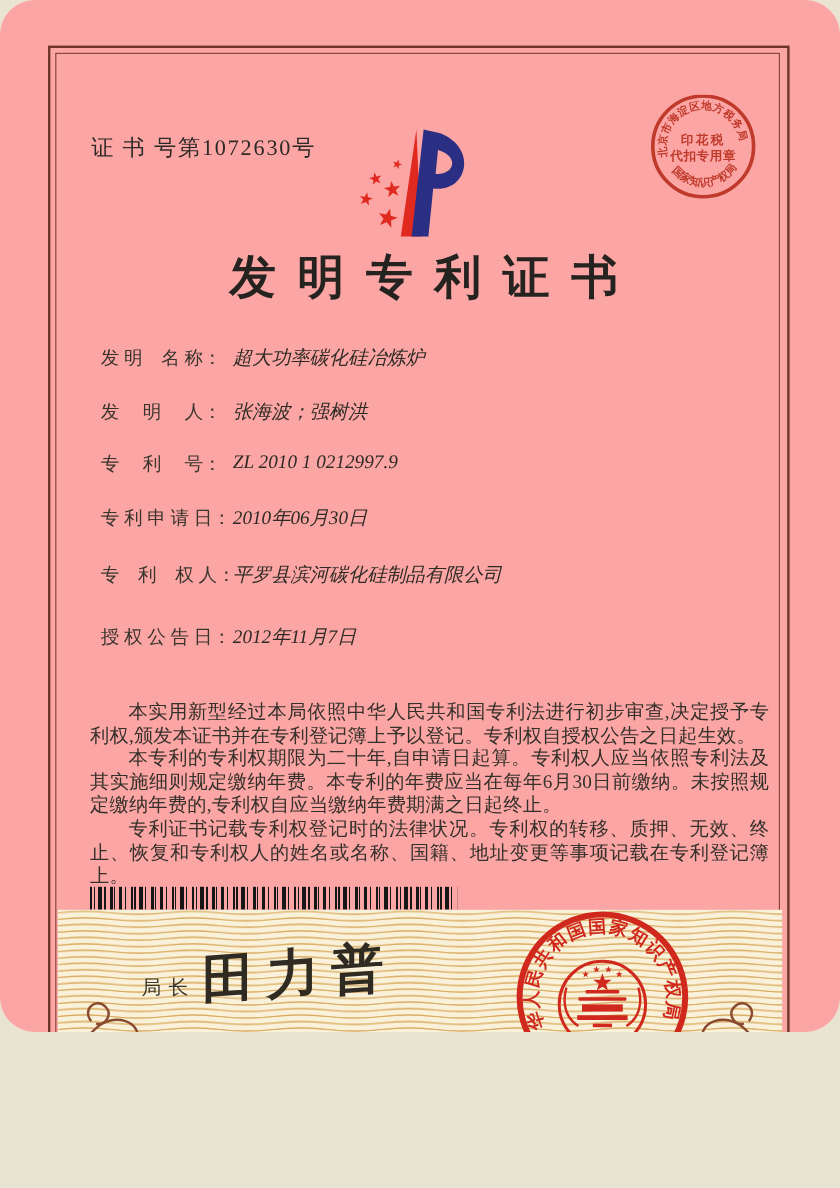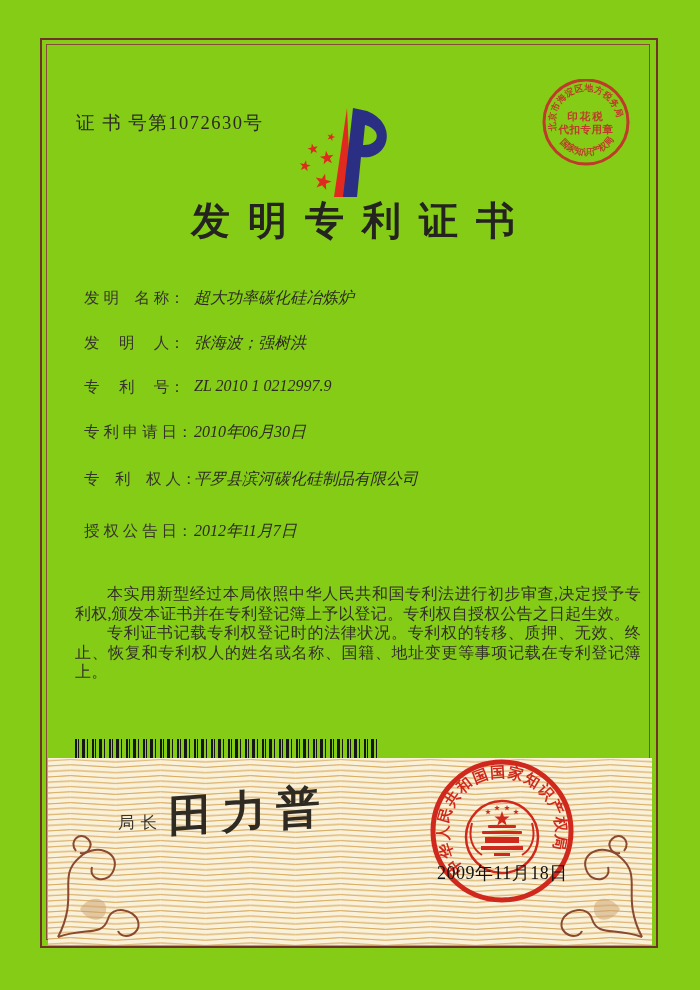--- a/index.html
+++ b/index.html
@@ -1,27 +1,27 @@
 <!DOCTYPE html>
 <html><head>
 <meta charset="utf-8">
 <style>
   html,body{margin:0;padding:0;background:#e9e4d2;}
   .page{
-    position:relative;width:700px;height:990px;margin:0 auto;
-    background:#84cc16;overflow:hidden;
-    font-family:"Liberation Serif","DejaVu Serif",serif;color:#34312a;
+    position:relative;width:700px;height:860px;margin:0 auto;
+    background:#fca5a5;overflow:hidden;
+    font-family:"Liberation Serif","DejaVu Serif",serif;color:#34312a;border-radius:29px;
   }
   .frame-outer{position:absolute;left:40px;top:38px;width:614px;height:906px;border:2.5px solid #6e342a;}
   .frame-inner{position:absolute;left:46px;top:44px;width:602px;height:894px;border:1px solid #8a4a3a;}
   .cert-no{position:absolute;left:76px;top:110px;font-size:18.5px;letter-spacing:1.5px;color:#2c2a26;}
   .logo{position:absolute;left:283px;top:100px;}
   .tax-stamp{position:absolute;left:539px;top:79px;}
   .title{
-    position:absolute;left:0;top:194px;width:100%;margin:0;text-align:center;
+    position:absolute;left:0;top:204px;width:100%;margin:0;text-align:center;
     font-size:39px;font-weight:600;letter-spacing:18px;padding-left:24px;box-sizing:border-box;color:#25231f;
   }
   .row{position:absolute;left:84px;height:24px;white-space:nowrap;}
   .row .lbl{position:absolute;left:0;top:0;font-size:15.5px;color:#37342c;text-align:center;}
   .row .val{position:absolute;left:110px;top:0;font-size:16px;color:#2e2b24;font-style:italic;}
   .r1{top:288px}.r2{top:333px}.r3{top:377px}.r4{top:422px}.r5{top:469px}.r6{top:521px}
   .body-text{position:absolute;left:75px;top:584px;width:566px;}
   .body-text p{margin:0;text-indent:2em;font-size:16px;line-height:19.6px;letter-spacing:.2px;text-align:justify;color:#34302a;}
   .barcode{
     position:absolute;left:75px;top:739px;width:306px;height:19px;
@@ -101,20 +101,21 @@
     <span class="lbl">专　利　权 人：</span>
     <span class="val">平罗县滨河碳化硅制品有限公司</span>
   </div>
   <div class="row r6">
     <span class="lbl">授 权 公 告 日：</span>
     <span class="val">2012年11月7日</span>
   </div>
 
   <div class="body-text">
     <p>本实用新型经过本局依照中华人民共和国专利法进行初步审查,决定授予专利权,颁发本证书并在专利登记簿上予以登记。专利权自授权公告之日起生效。</p>
+    <p>本专利的专利权期限为二十年,自申请日起算。专利权人应当依照专利法及其实施细则规定缴纳年费。本专利的年费应当在每年6月30日前缴纳。未按照规定缴纳年费的,专利权自应当缴纳年费期满之日起终止。</p>
     <p>专利证书记载专利权登记时的法律状况。专利权的转移、质押、无效、终止、恢复和专利权人的姓名或名称、国籍、地址变更等事项记载在专利登记簿上。</p>
   </div>
 
   <div class="barcode"></div>
 
   <svg class="waves" width="604" height="187" viewBox="0 0 604 187">
     <defs>
       <pattern id="wavep" patternUnits="userSpaceOnUse" width="90" height="5.4">
         <path d="M0 2.7 Q22.5 0.2 45 2.7 T90 2.7" fill="none" stroke="#d8a85a" stroke-width="0.9"></path>
       </pattern>

